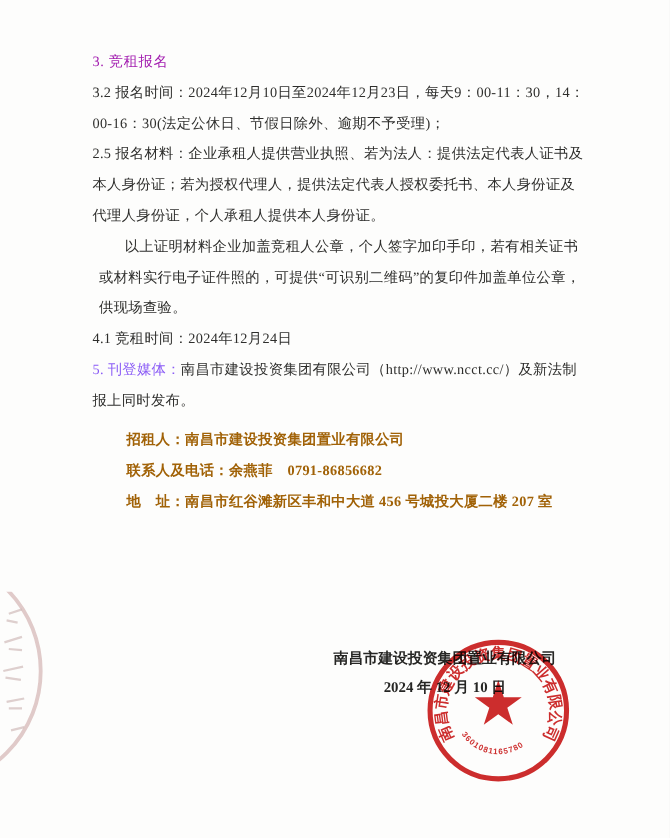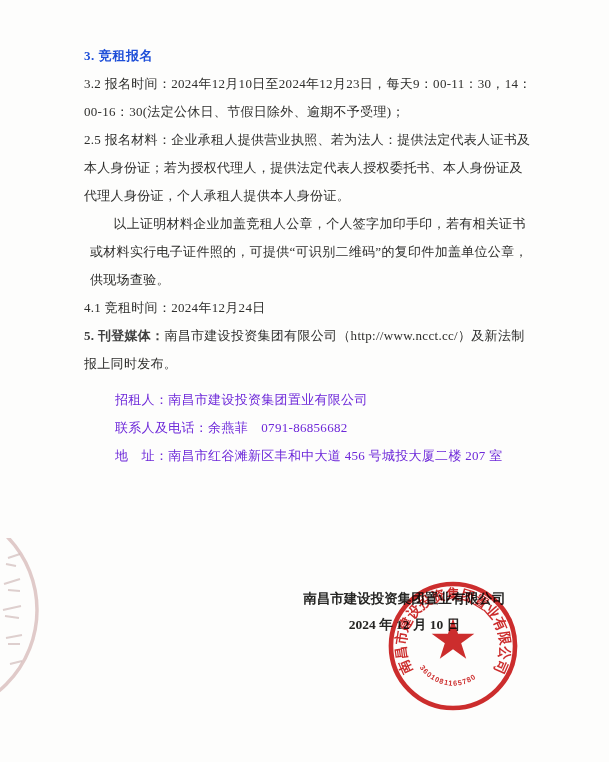--- a/index.html
+++ b/index.html
@@ -17,34 +17,34 @@
     position: absolute;
     left: 72px;
     top: 42px;
     width: 462px;
     font-size: 13px;
     line-height: 28px;
     letter-spacing: 0.3px;
   }
   .content p { margin: 0; padding-left: 12px; }
   p.heading {
-    font-weight: bold;
-    color: #1d4ed8;
+    font-weight: normal;
+    color: #a21caf;
     letter-spacing: 0.6px;
   }
   p.note {
     text-indent: 1.8em;
     padding-left: 18px;
   }
-  .bold-label { font-weight: bold; color: #404040; }
+  .bold-label { font-weight: normal; color: #8b5cf6; }
   .contact-block {
     margin-top: 8px;
     padding-left: 43px;
-    font-weight: 400;
-    color: #6d28d9;
+    font-weight: 700;
+    color: #a16207;
   }
   .contact-block p { padding-left: 0; }
   .signature-block {
     position: absolute;
     top: 586px;
     right: 97px;
     width: 215px;
     text-align: center;
     font-size: 13.5px;
     line-height: 26px;

